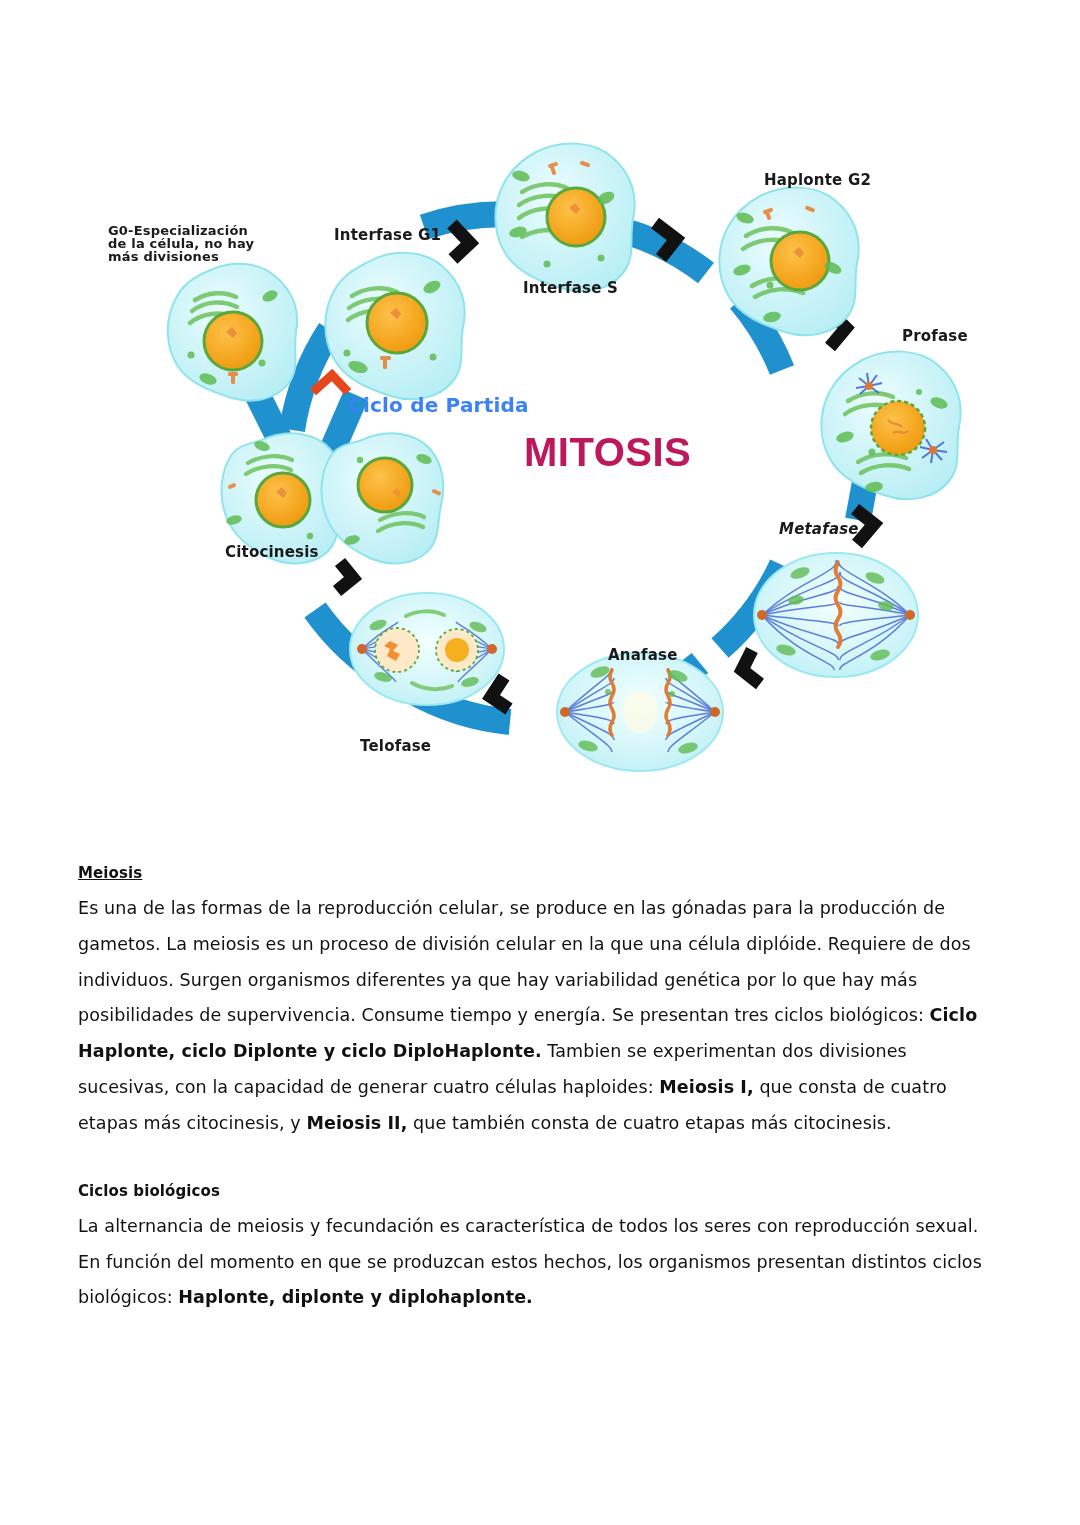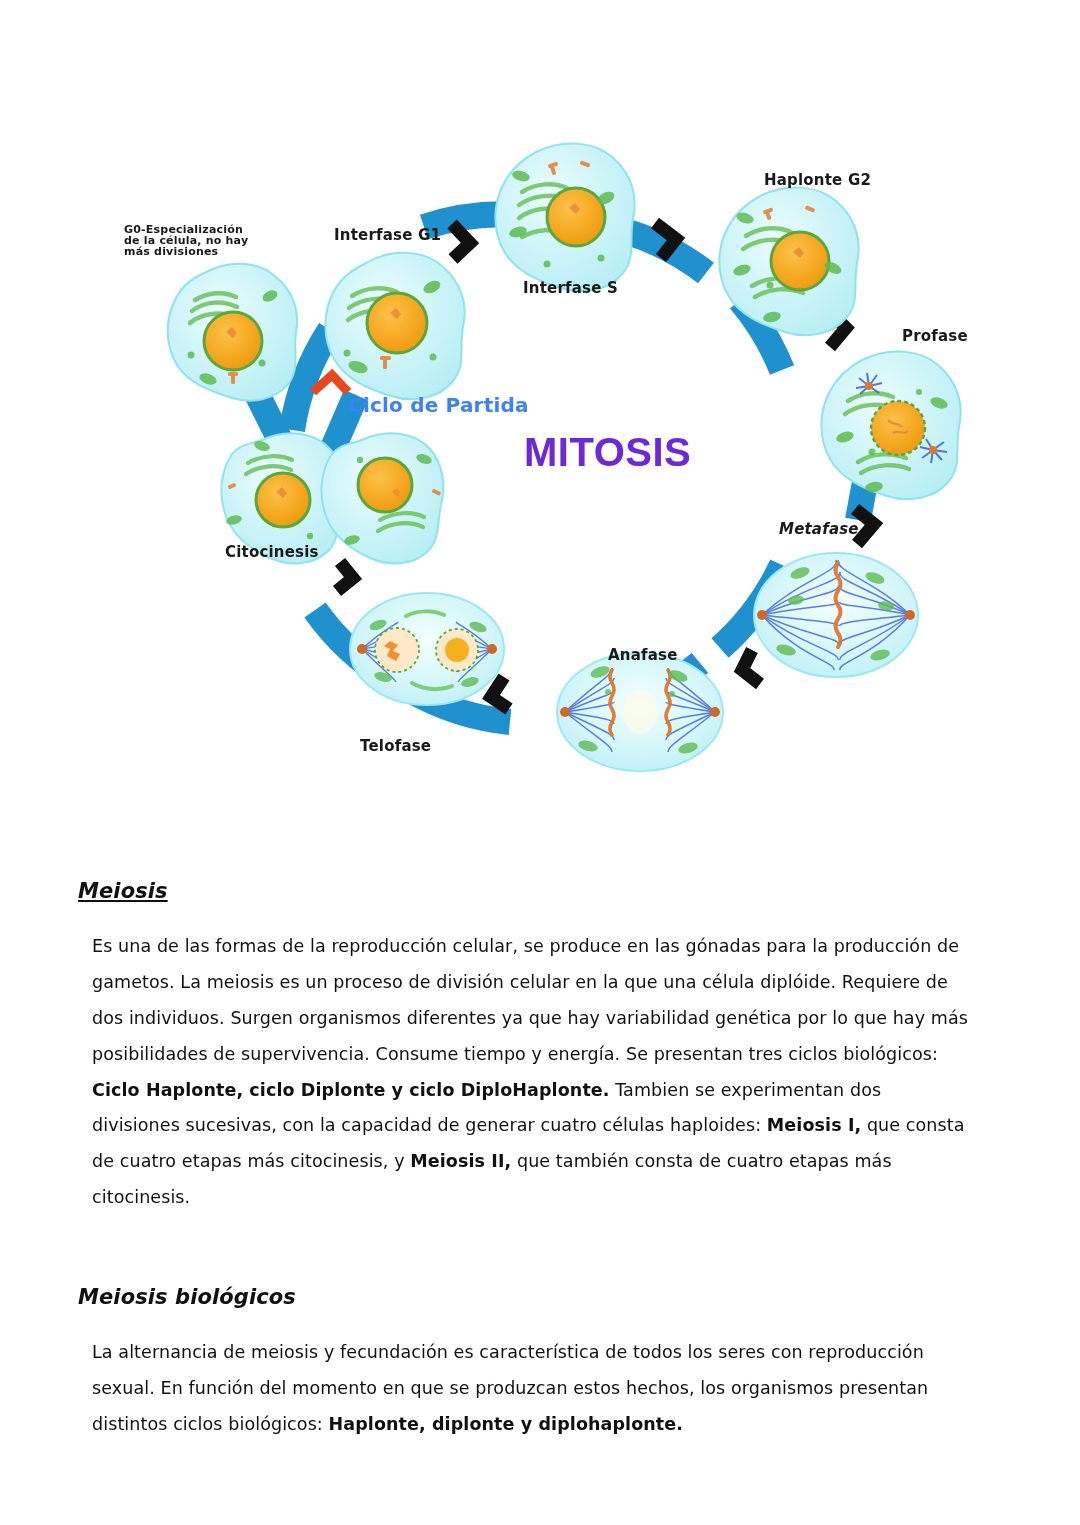--- a/index.html
+++ b/index.html
@@ -21,53 +21,52 @@
   .dlabel{
     position:absolute;
     font-family:"DejaVu Sans", sans-serif;
     font-weight:bold;
     color:#1a1a1a;
     font-size:15px;
     letter-spacing:.2px;
     white-space:nowrap;
     line-height:1.05;
   }
-  .dlabel.small3{font-size:11px;line-height:1.0;white-space:normal;width:200px;margin-left:16px;}
+  .dlabel.small3{font-size:13px;line-height:1.0;white-space:normal;width:200px;}
   .dlabel.partida{color:#3b82f6;font-size:20px;}
   .dtitle{
     position:absolute;
     font-family:"Liberation Sans", sans-serif;
     font-weight:bold;
     font-size:40px;
-    color:#6d28d9;
+    color:#be185d;
     letter-spacing:.5px;
   }
 
   
   #body-text{
     position:absolute;
     left:78px;top:858px;width:910px;
   }
   .hand{
     font-family:"DejaVu Sans", sans-serif;
     font-size:17.5px;
     color:#111;
     line-height:2.05;
     letter-spacing:.1px;
   }
   .sec-head{
     font-weight:bold;
-    font-size:21px;
+    font-size:15px;
     color:#111;
-    margin:12px 0 2px 0;
+    margin:0 0 2px 0;
     display:inline-block;
-    font-style:italic;
   }
   .sec-head.underline{text-decoration:underline;}
-  .para{margin:14px;text-align:left;}
+  .para{margin:0;text-align:left;}
   .b{font-weight:bold;}
   .gap{height:34px;}
 </style>
 </head>
 <body>
 
 <div class="page">
 
   <div id="diagram">
 
@@ -428,19 +427,19 @@
   <div id="body-text">
 
     <div>
       <div class="sec-head underline hand">Meiosis</div>
       <p class="para hand"><span>Es una de las formas de la reproducción celular, se produce en las gónadas para la producción de gametos. La meiosis es un proceso de división celular en la que una célula diplóide. Requiere de dos individuos. Surgen organismos diferentes ya que hay variabilidad genética por lo que hay más posibilidades de supervivencia. Consume tiempo y energía. Se presentan tres ciclos biológicos: </span><span class="b">Ciclo Haplonte, ciclo Diplonte y ciclo DiploHaplonte.</span><span> Tambien se experimentan dos divisiones sucesivas, con la capacidad de generar cuatro células haploides: </span><span class="b">Meiosis I,</span><span> que consta de cuatro etapas más citocinesis, y </span><span class="b">Meiosis II,</span><span> que también consta de cuatro etapas más citocinesis.</span></p>
     </div>
 
     <div class="gap"></div>
 
     <div>
-      <div class="sec-head hand">Meiosis biológicos</div>
+      <div class="sec-head hand">Ciclos biológicos</div>
       <p class="para hand"><span>La alternancia de meiosis y fecundación es característica de todos los seres con reproducción sexual. En función del momento en que se produzcan estos hechos, los organismos presentan distintos ciclos biológicos: </span><span class="b">Haplonte, diplonte y diplohaplonte.</span></p>
     </div>
 
   </div>
 
 </div>
 
 </body></html>

